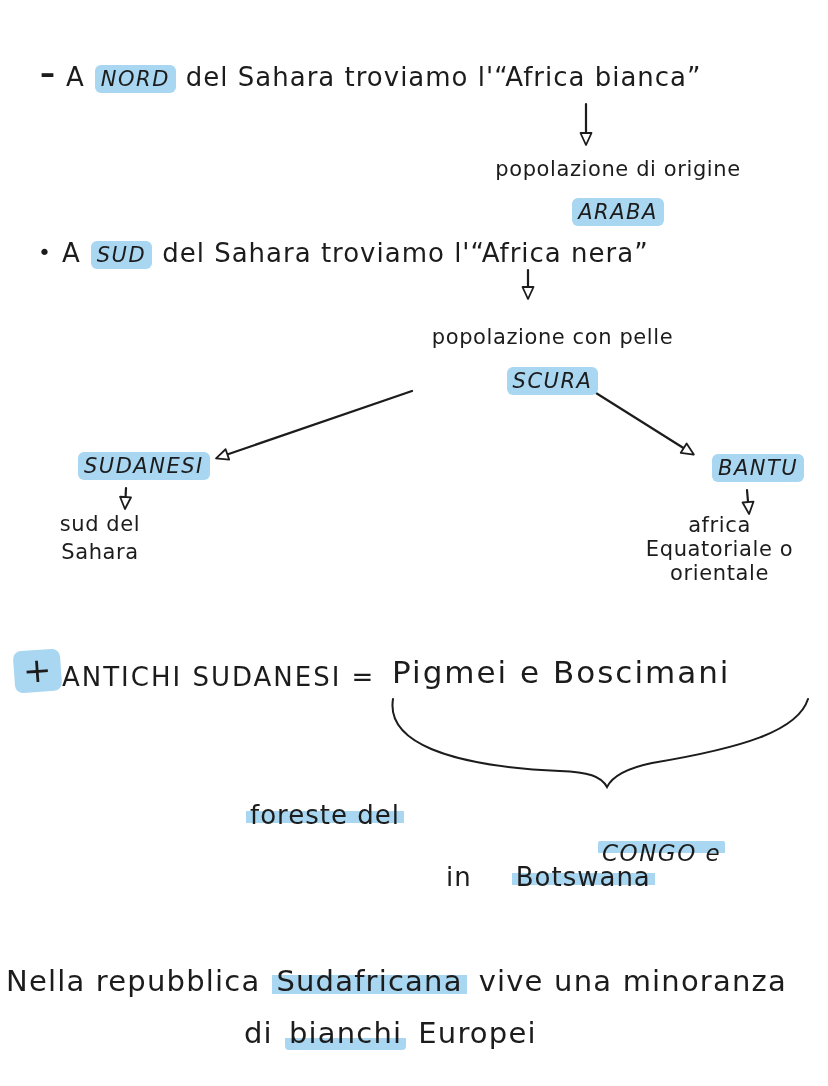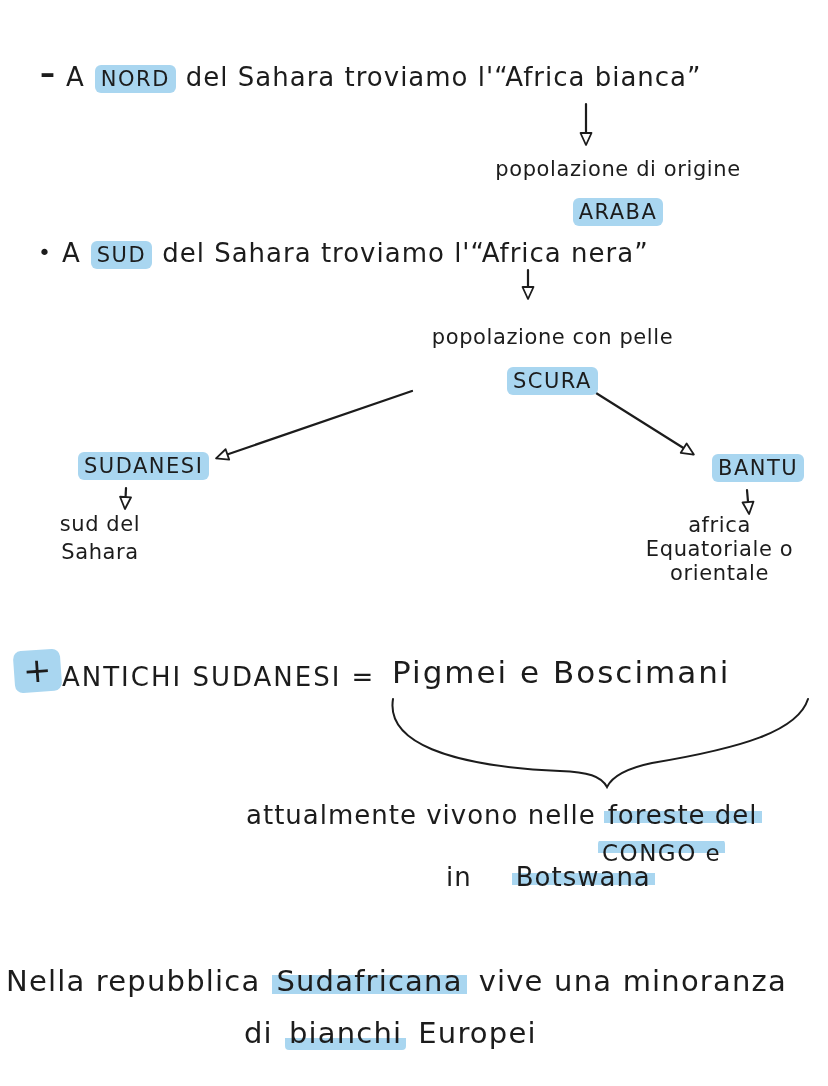--- a/index.html
+++ b/index.html
@@ -9,21 +9,21 @@
     width: 828px; height: 1086px; position: relative;
     background: var(--bg); color: var(--ink);
     font-family: "DejaVu Sans", sans-serif;
     overflow: hidden;
   }
   .abs { position: absolute; white-space: nowrap; }
   .row { display: flex; align-items: baseline; gap: 10px; }
   .hw  { font-size: 26px; letter-spacing: 1px; }
   .hw-big { font-size: 29px; letter-spacing: 1.2px; }
   .hw-sub { font-size: 21px; letter-spacing: 0.6px; }
-  .caps { font-size: 21px; letter-spacing: 1.5px; font-weight: 500; }
+  .caps { font-size: 21px; letter-spacing: 1.5px; font-weight: 500; font-style: italic; }
   .center { text-align: center; line-height: 26px; }
   .bullet-dash { font-size: 30px; font-weight: 700; line-height: 0; position: relative; top: -3px; }
   .bullet-dot  { font-size: 22px; line-height: 0; position: relative; top: -2px; }
 
   
   .hl { background: var(--hl); border-radius: 6px; padding: 2px 6px; }
   .hl-plus { background: var(--hl); border-radius: 8px; padding: 0 9px 2px;
              display: inline-block; transform: rotate(-4deg); }
   .hl-mid {
     background: linear-gradient(to bottom, transparent 38%, var(--hl) 38%, var(--hl) 76%, transparent 76%);
@@ -103,21 +103,20 @@
   <div>africa</div>
   <div>Equatoriale o</div>
   <div>orientale</div>
 </div>
 
 <span class="abs hl-plus plus-glyph" style="left:14px; top:650px;">+</span>
 <span class="abs antichi-label" style="left:62px; top:662px;">ANTICHI SUDANESI =</span>
 <span class="abs antichi-value" style="left:392px; top:654px;">Pigmei e Boscimani</span>
 
 <div class="abs row hw" style="left:246px; top:800px; gap:8px;">
-  <span>attualmente vivono nelle</span>
   <span class="hl-mid">foreste del</span>
 </div>
 <span class="abs hw hl-top caps" style="left:598px; top:840px; font-size:23px;">CONGO e</span>
 <div class="abs row hw" style="left:446px; top:862px; gap:40px;">
   <span>in</span>
   <span class="hl-mid">Botswana</span>
 </div>
 
 <div class="abs row hw-big" style="left:6px; top:964px; gap:12px;">
   <span>Nella repubblica</span>

